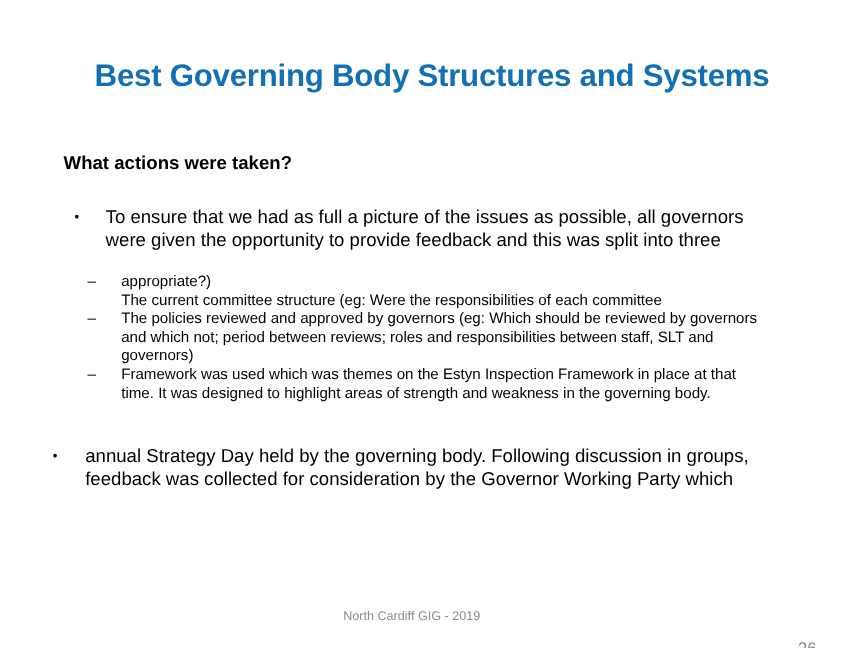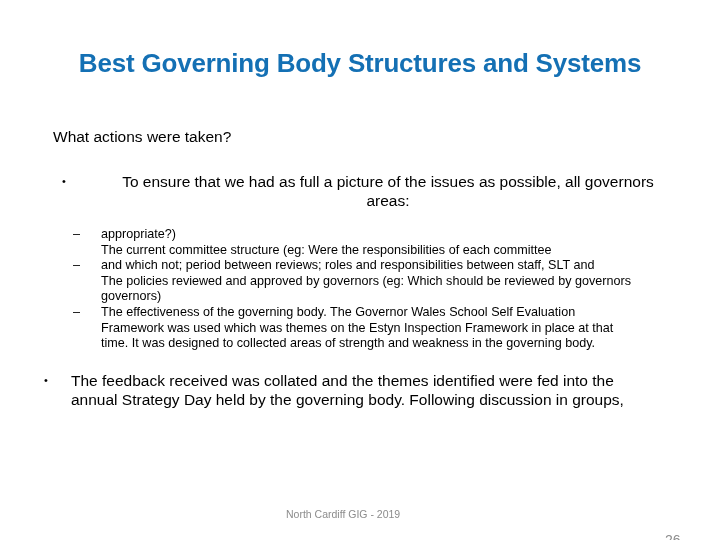--- a/index.html
+++ b/index.html
@@ -25,20 +25,21 @@
       font-weight: bold;
       color: #1470b4;
       letter-spacing: -0.2px;
     }
     .subheading {
       position: absolute;
       left: 53px;
       top: 128px;
       font-size: 15.5px;
       color: #000;
+      font-weight: bold;
     }
     .bullet-block {
       position: absolute;
       font-size: 15.5px;
       line-height: 18.5px;
       color: #000;
     }
     .bullet-marker {
       position: absolute;
       font-size: 11px;
@@ -79,46 +80,45 @@
   </style>
 </head>
 <body>
 
 <div>
   <div class="slide-title">Best Governing Body Structures and Systems</div>
 
   <div class="subheading">What actions were taken?</div>
 
   <span class="bullet-marker" style="left:62px; top:175px;">•</span>
-  <div class="bullet-block" style="left:88px; top:173px; width:600px;text-align:center;">
+  <div class="bullet-block" style="left:88px; top:173px; width:600px;">
     <div>To ensure that we had as full a picture of the issues as possible, all governors</div>
-    <div>areas:</div>
+    <div>were given the opportunity to provide feedback and this was split into three</div>
   </div>
 
   <div class="sub-list">
     <div class="sub-item">
       <span class="sub-dash">–</span>
       <div>appropriate?)</div>
       <div>The current committee structure (eg: Were the responsibilities of each committee</div>
     </div>
     <div class="sub-item">
       <span class="sub-dash">–</span>
+      <div>The policies reviewed and approved by governors (eg: Which should be reviewed by governors</div>
       <div>and which not; period between reviews; roles and responsibilities between staff, SLT and</div>
-      <div>The policies reviewed and approved by governors (eg: Which should be reviewed by governors</div>
       <div>governors)</div>
     </div>
     <div class="sub-item">
       <span class="sub-dash">–</span>
-      <div>The effectiveness of the governing body. The Governor Wales School Self Evaluation</div>
       <div>Framework was used which was themes on the Estyn Inspection Framework in place at that</div>
-      <div>time. It was designed to collected areas of strength and weakness in the governing body.</div>
+      <div>time. It was designed to highlight areas of strength and weakness in the governing body.</div>
     </div>
   </div>
 
   <span class="bullet-marker" style="left:44px; top:374px;">•</span>
   <div class="bullet-block" style="left:71px; top:372px; width:620px;">
-    <div>The feedback received was collated and the themes identified were fed into the</div>
     <div>annual Strategy Day held by the governing body. Following discussion in groups,</div>
+    <div>feedback was collected for consideration by the Governor Working Party which</div>
   </div>
 
   <div class="footer-center">North Cardiff GIG - 2019</div>
   <div class="footer-page">26</div>
 </div>
 
 </body></html>

